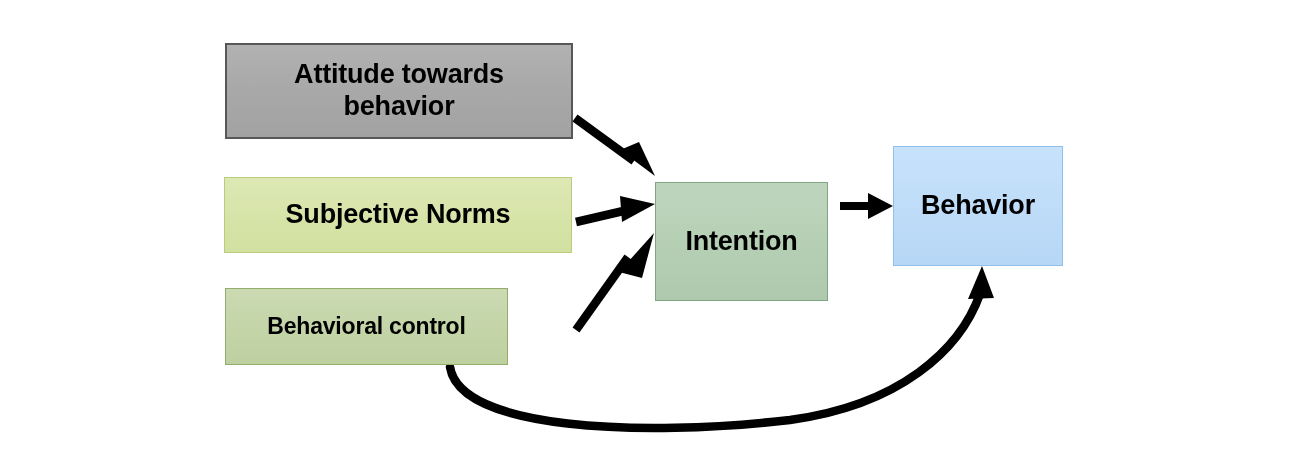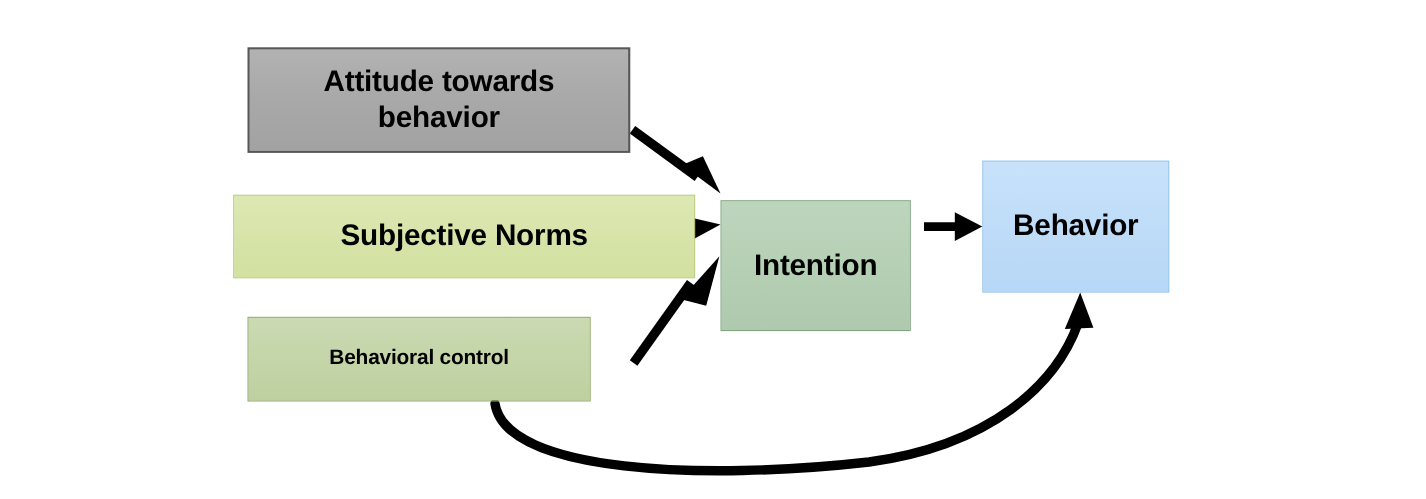--- a/index.html
+++ b/index.html
@@ -47,37 +47,37 @@
     top: 43px;
     width: 348px;
     height: 96px;
     background: linear-gradient(180deg, #b2b2b2 0%, #a9a9a9 45%, #a2a2a2 100%);
     border: 2.5px solid #575757;
     font-size: 27px;
     padding: 0 12px;
   }
   
   #node-subjective {
-    left: 212px;
+    left: 224px;
     top: 177px;
-    width: 420px;
+    width: 348px;
     height: 76px;
     background: linear-gradient(180deg, #dde8b4 0%, #d6e3a7 60%, #d2e0a0 100%);
     border: 1.5px solid #b9cc7e;
     font-size: 27px;
   }
   
   #node-control {
     left: 225px;
     top: 288px;
-    width: 312px;
+    width: 283px;
     height: 77px;
     background: linear-gradient(180deg, #cbdab2 0%, #c3d4a7 60%, #bed0a0 100%);
     border: 1.5px solid #93ad6c;
-    font-size: 19px;
+    font-size: 23px;
   }
   
   #node-intention {
     left: 655px;
     top: 146px;
     width: 173px;
     height: 119px;
     background: linear-gradient(180deg, #bdd5bd 0%, #b5cfb4 55%, #aec9ad 100%);
     border: 1.5px solid #7fa680;
     font-size: 27px;

